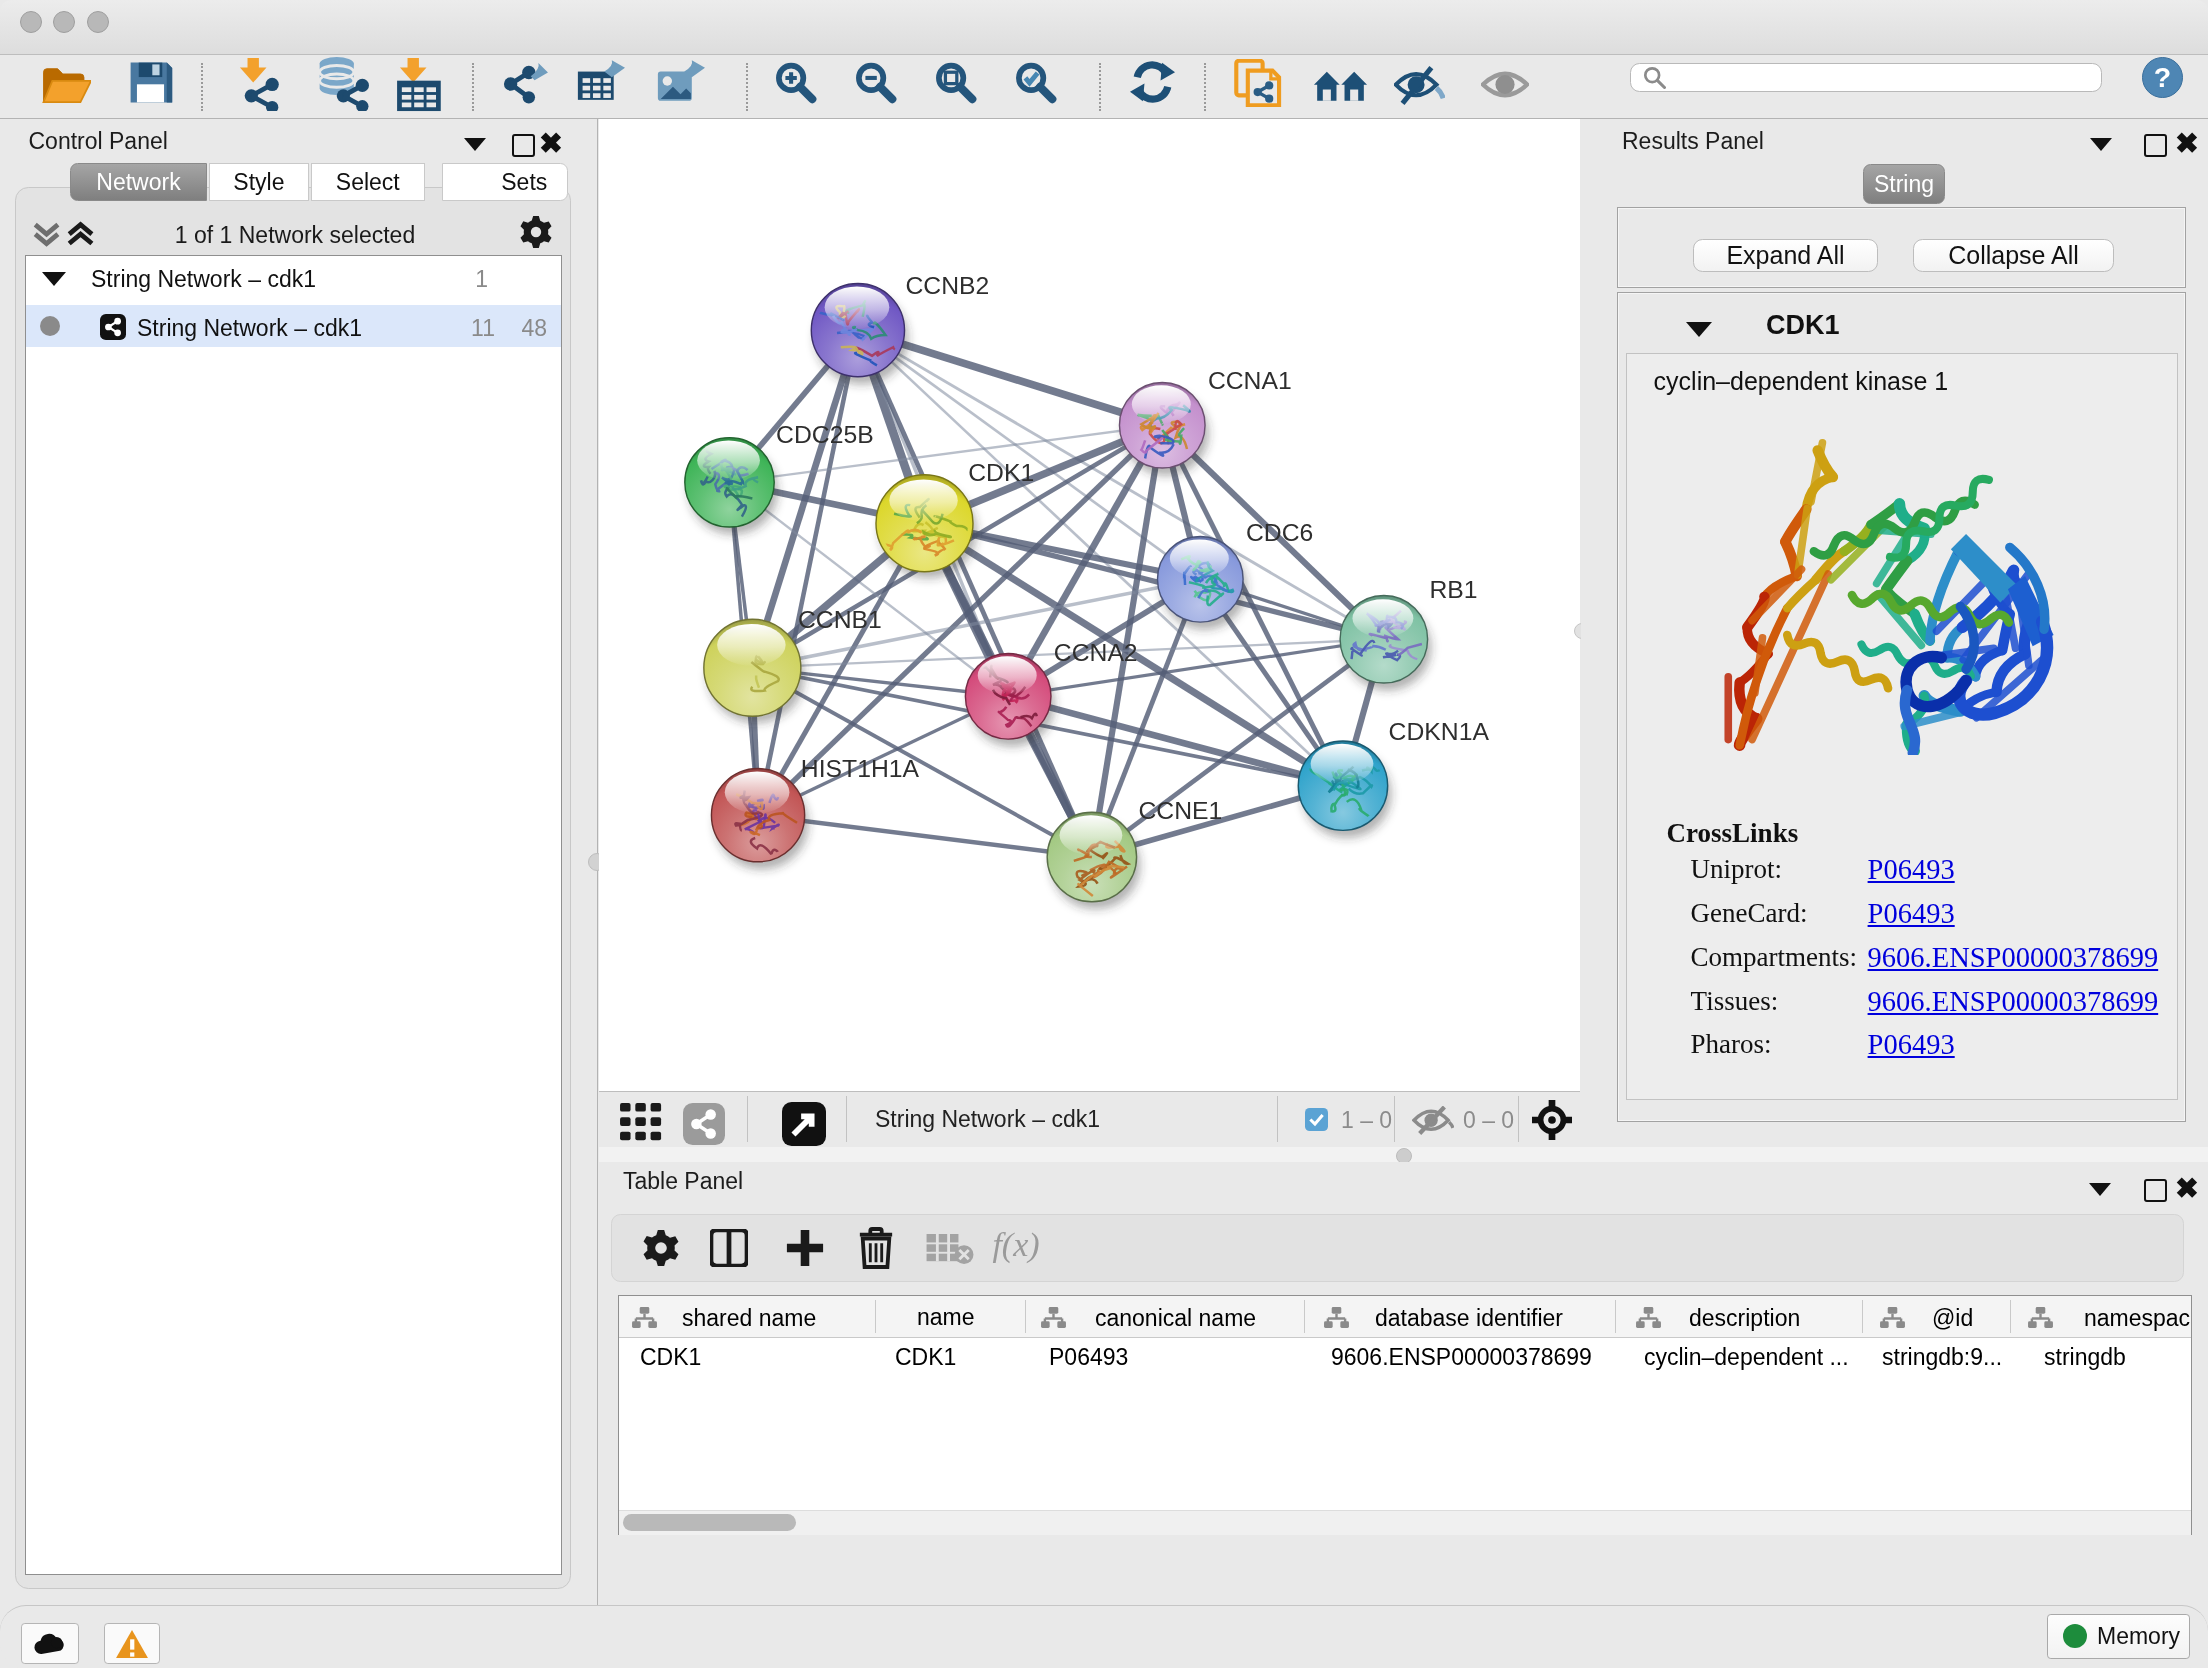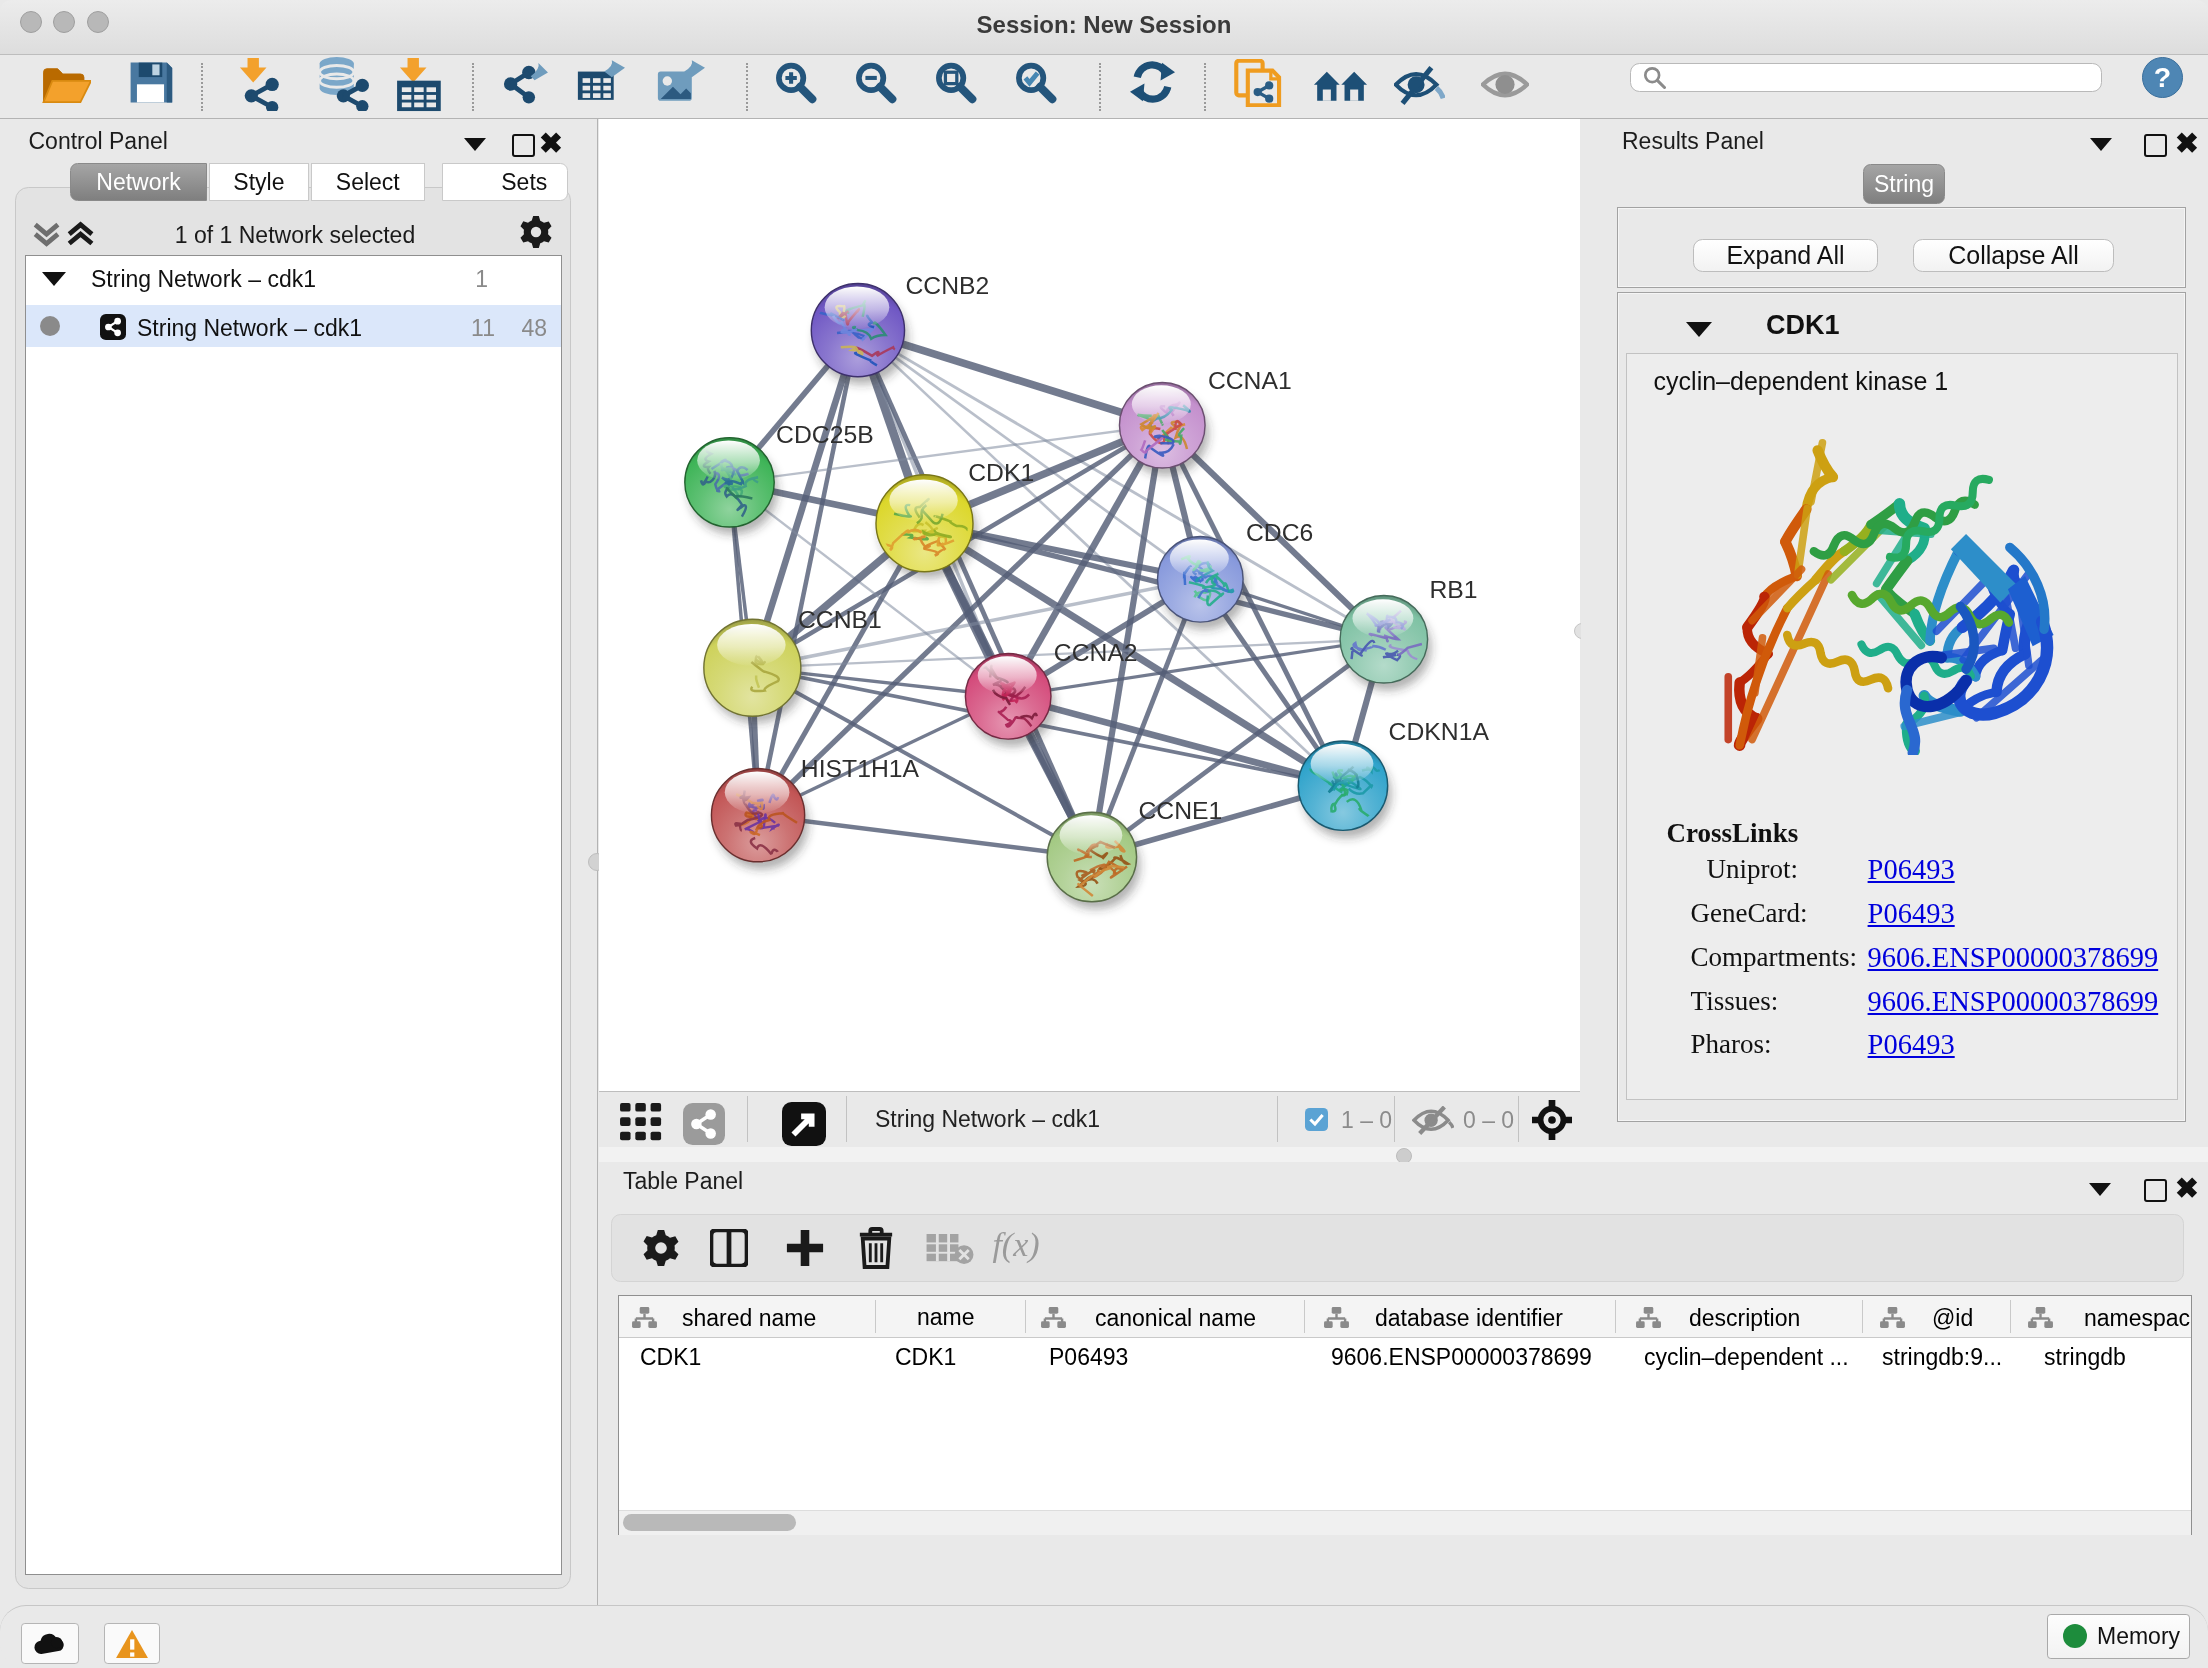--- a/index.html
+++ b/index.html
@@ -15,21 +15,20 @@
   .btn{background:linear-gradient(#ffffff,#f2f2f2);border:1.4px solid #bdbdbd;border-radius:9.5px;color:#111;text-align:center;}
   svg{display:block;}
 </style>
 </head>
 <body>
 
 <div class="abs" style="left:0;top:0;width:2208px;height:54px;background:linear-gradient(#ececec,#dddddd);border-bottom:1px solid #bdbdbd;border-radius:11.4px 11.4px 0 0;">
   <div class="abs" style="left:20px;top:11.4px;width:20px;height:20px;border-radius:50%;background:#b8b8b8;border:1px solid #9f9f9f;"></div>
   <div class="abs" style="left:53px;top:11.4px;width:20px;height:20px;border-radius:50%;background:#b8b8b8;border:1px solid #9f9f9f;"></div>
   <div class="abs" style="left:87px;top:11.4px;width:20px;height:20px;border-radius:50%;background:#b8b8b8;border:1px solid #9f9f9f;"></div>
-  <div class="abs" style="left:0;top:10.5px;width:2208px;text-align:center;font-size:24px;font-weight:bold;color:#3a3a3a;">Session: New Session</div>
 </div>
 
 <div class="abs" style="left:0;top:55px;width:2208px;height:63px;background:#e9e9e9;border-bottom:1px solid #b3b3b3;">
   <svg class="abs" style="left:40px;top:7.6px;" width="51" height="43" viewBox="0 0 58 48">
     <path d="M4 44 L4 10 Q4 6 8 6 L20 6 L26 12 L46 12 Q50 12 50 16 L50 20" fill="#b96a00" stroke="#b96a00"></path>
     <path d="M4 44 L14 20 L58 20 L46 44 Z" fill="#f3a12c" stroke="#d98a10" stroke-width="2"></path>
   </svg>
   <svg class="abs" style="left:127px;top:3.8px;" width="47" height="47" viewBox="0 0 52 52">
     <path d="M4 4 L44 4 L50 10 L50 48 L4 48 Z" fill="#4978a0"></path>
     <path d="M44 4 L50 10 L50 48 L44 48 Z" fill="#2c5a80"></path>
@@ -705,21 +704,21 @@
           <path d="M196 220 Q202 234 215 226 Q228 217 234 231 Q241 245 254 237 Q267 228 273 242 Q279 256 292 248 Q305 239 311 253" stroke="#1fae8a" stroke-width="8.5" fill="none" stroke-linecap="round"></path>
           <path d="M306 104 L360 158 L342 176 L290 120 Z" fill="#2d8ec9"></path>
           <path d="M368 148 L398 210 L376 222 L350 162 Z" fill="#1d5fd0"></path>
           <path d="M386 196 C402 240,378 280,336 292 C306 300,288 278,306 258" stroke="#1d4fd0" stroke-width="13" fill="none" stroke-linecap="round"></path>
           <path d="M306 258 C288 288,252 296,244 268 C238 244,258 228,280 234" stroke="#0a2faa" stroke-width="12" fill="none" stroke-linecap="round"></path>
           <path d="M244 268 C234 298,260 308,250 334" stroke="#2a68d0" stroke-width="11" fill="none" stroke-linecap="round"></path>
           <path d="M352 118 C378 140,392 172,388 204" stroke="#2478c9" stroke-width="10" fill="none" stroke-linecap="round"></path>
           <path d="M300 180 C316 200,320 226,306 246" stroke="#1a57c0" stroke-width="10" fill="none" stroke-linecap="round"></path>
         </svg>
       <div class="abs" style="left:40px;top:464px;font-family:'Liberation Serif',serif;font-size:27px;font-weight:bold;color:#111;">CrossLinks</div>
-      <div class="abs" style="left:64px;top:500px;font-family:'Liberation Serif',serif;font-size:27px;color:#111;margin-left:16px;">Uniprot:</div>
+      <div class="abs" style="left:64px;top:500px;font-family:'Liberation Serif',serif;font-size:27px;color:#111;">Uniprot:</div>
       <div class="abs" style="left:241px;top:500px;font-family:'Liberation Serif',serif;font-size:28.5px;color:#0000dd;text-decoration:underline;">P06493</div>
       <div class="abs" style="left:64px;top:544px;font-family:'Liberation Serif',serif;font-size:27px;color:#111;">GeneCard:</div>
       <div class="abs" style="left:241px;top:544px;font-family:'Liberation Serif',serif;font-size:28.5px;color:#0000dd;text-decoration:underline;">P06493</div>
       <div class="abs" style="left:64px;top:588px;font-family:'Liberation Serif',serif;font-size:27px;color:#111;">Compartments:</div>
       <div class="abs" style="left:241px;top:588px;font-family:'Liberation Serif',serif;font-size:28.5px;color:#0000dd;text-decoration:underline;">9606.ENSP00000378699</div>
       <div class="abs" style="left:64px;top:632px;font-family:'Liberation Serif',serif;font-size:27px;color:#111;">Tissues:</div>
       <div class="abs" style="left:241px;top:632px;font-family:'Liberation Serif',serif;font-size:28.5px;color:#0000dd;text-decoration:underline;">9606.ENSP00000378699</div>
       <div class="abs" style="left:64px;top:675px;font-family:'Liberation Serif',serif;font-size:27px;color:#111;">Pharos:</div>
       <div class="abs" style="left:241px;top:675px;font-family:'Liberation Serif',serif;font-size:28.5px;color:#0000dd;text-decoration:underline;">P06493</div>
     </div>

